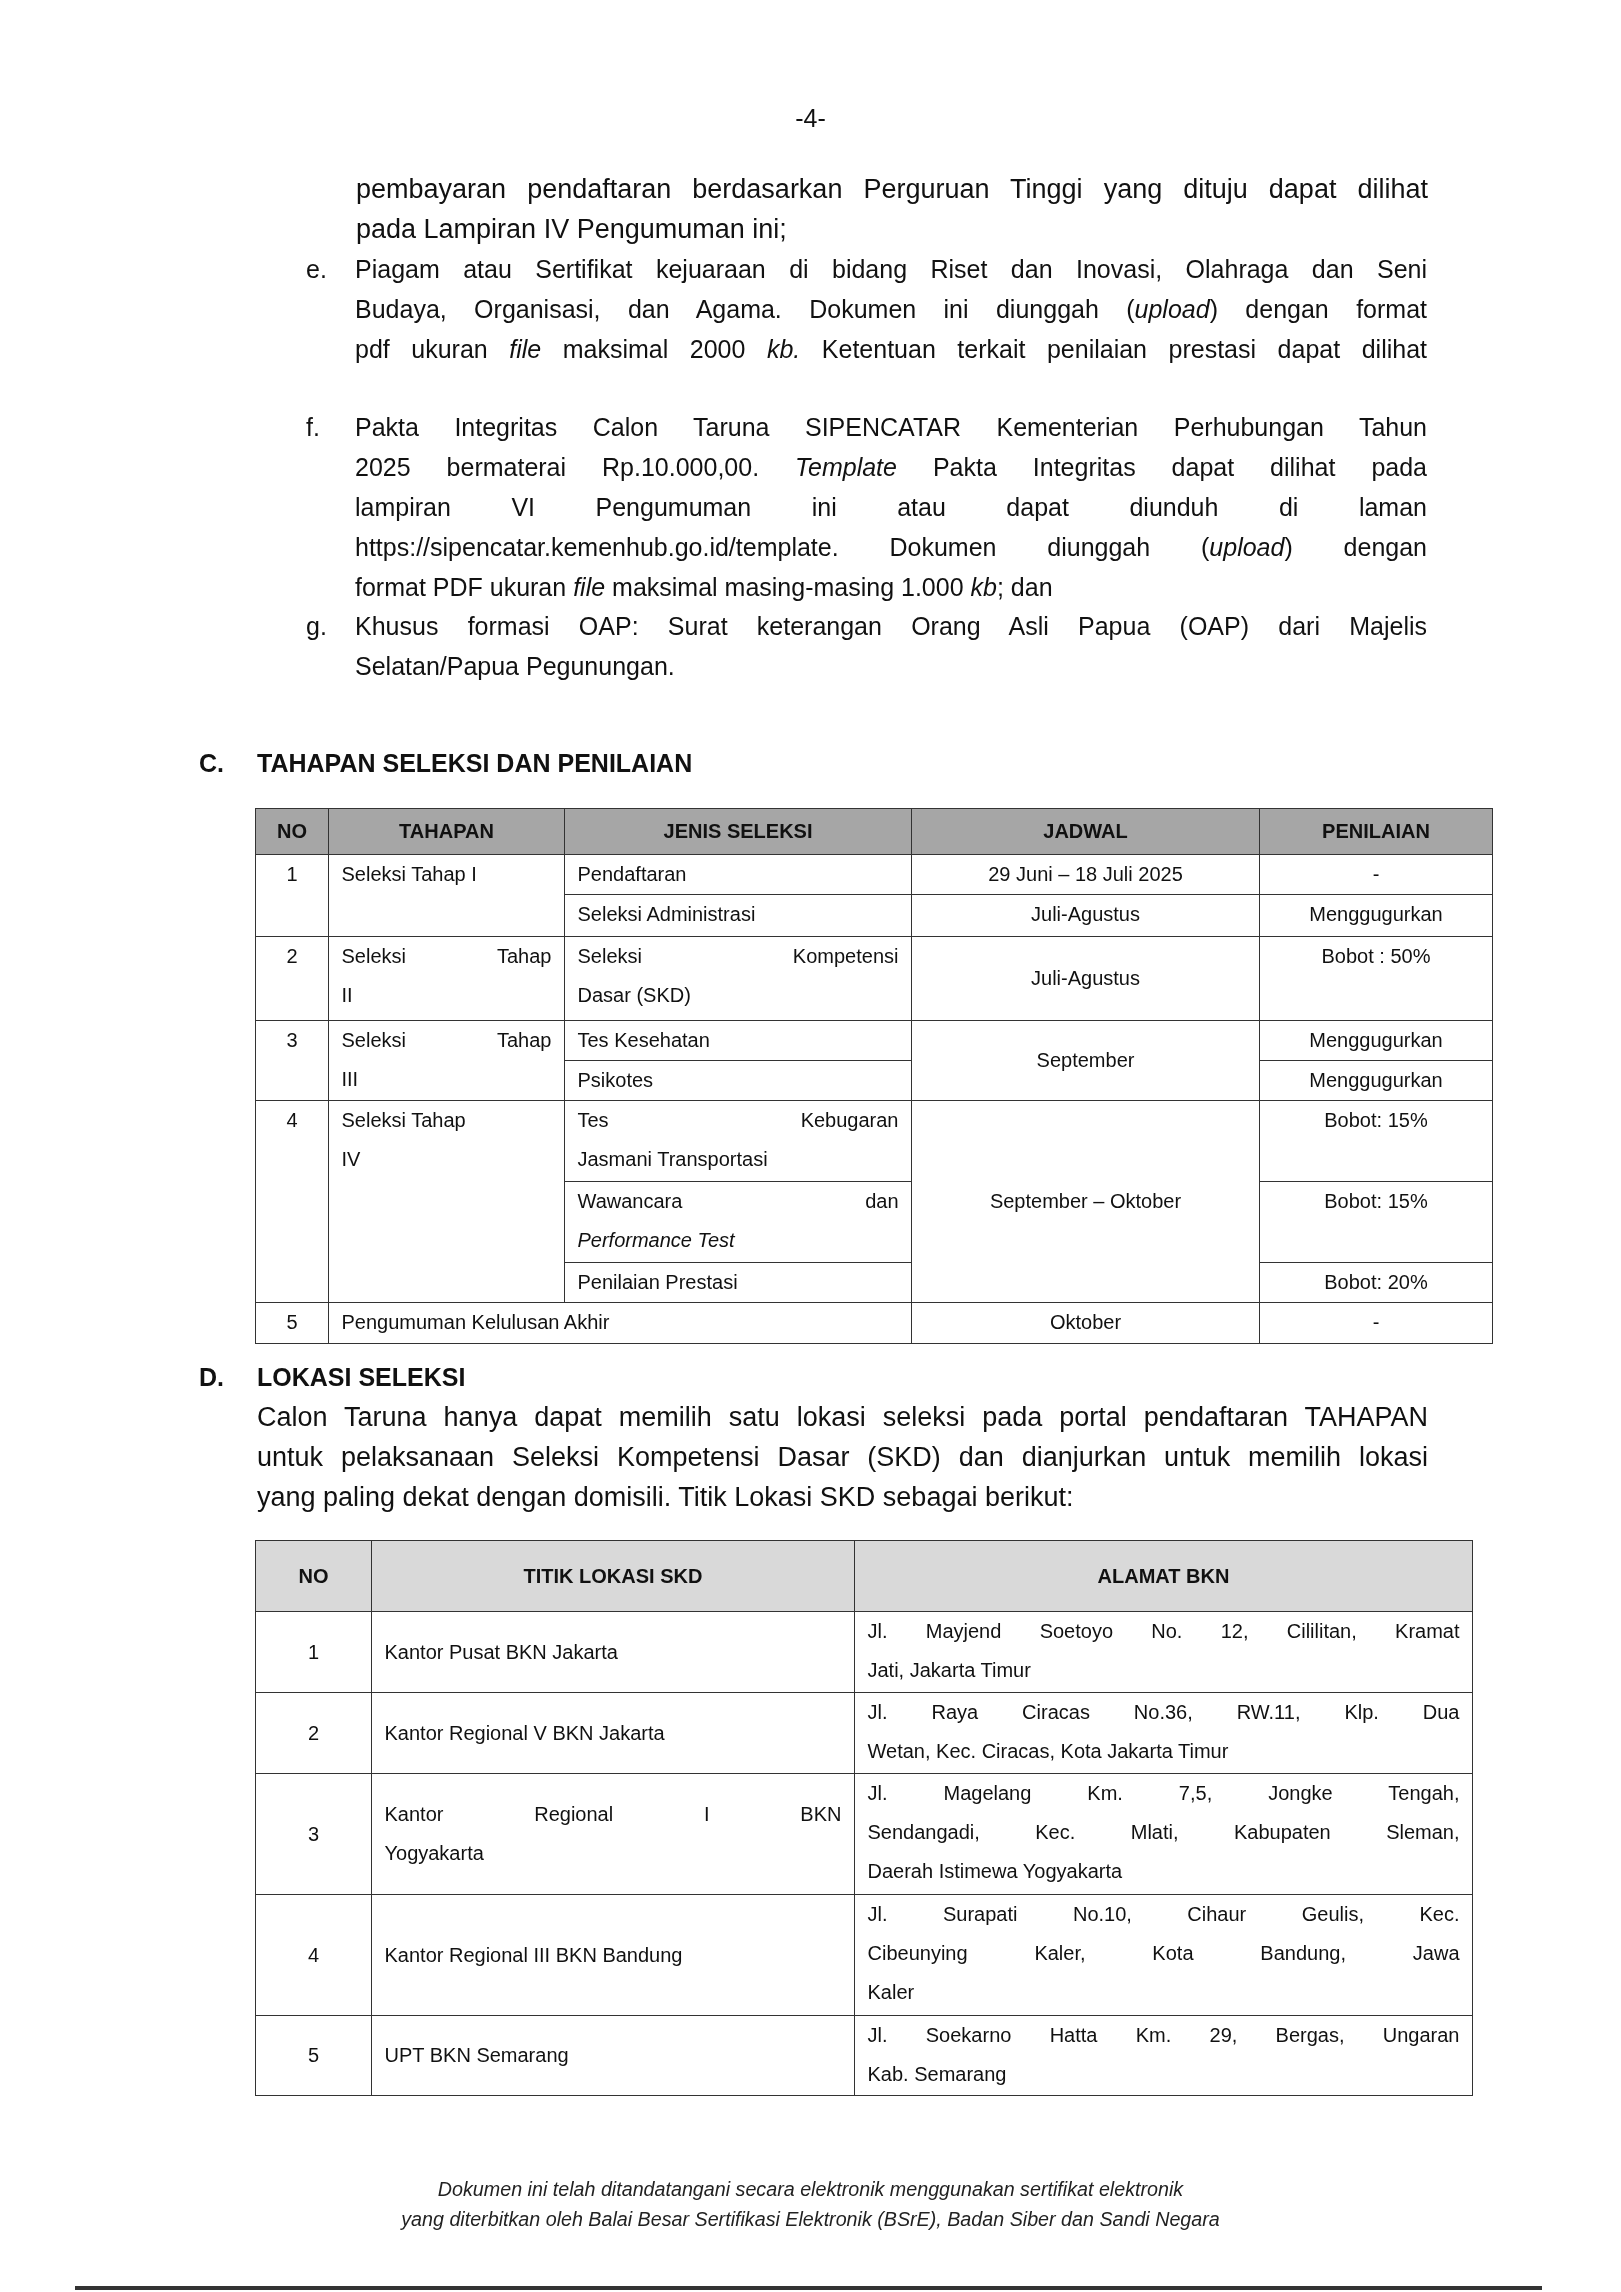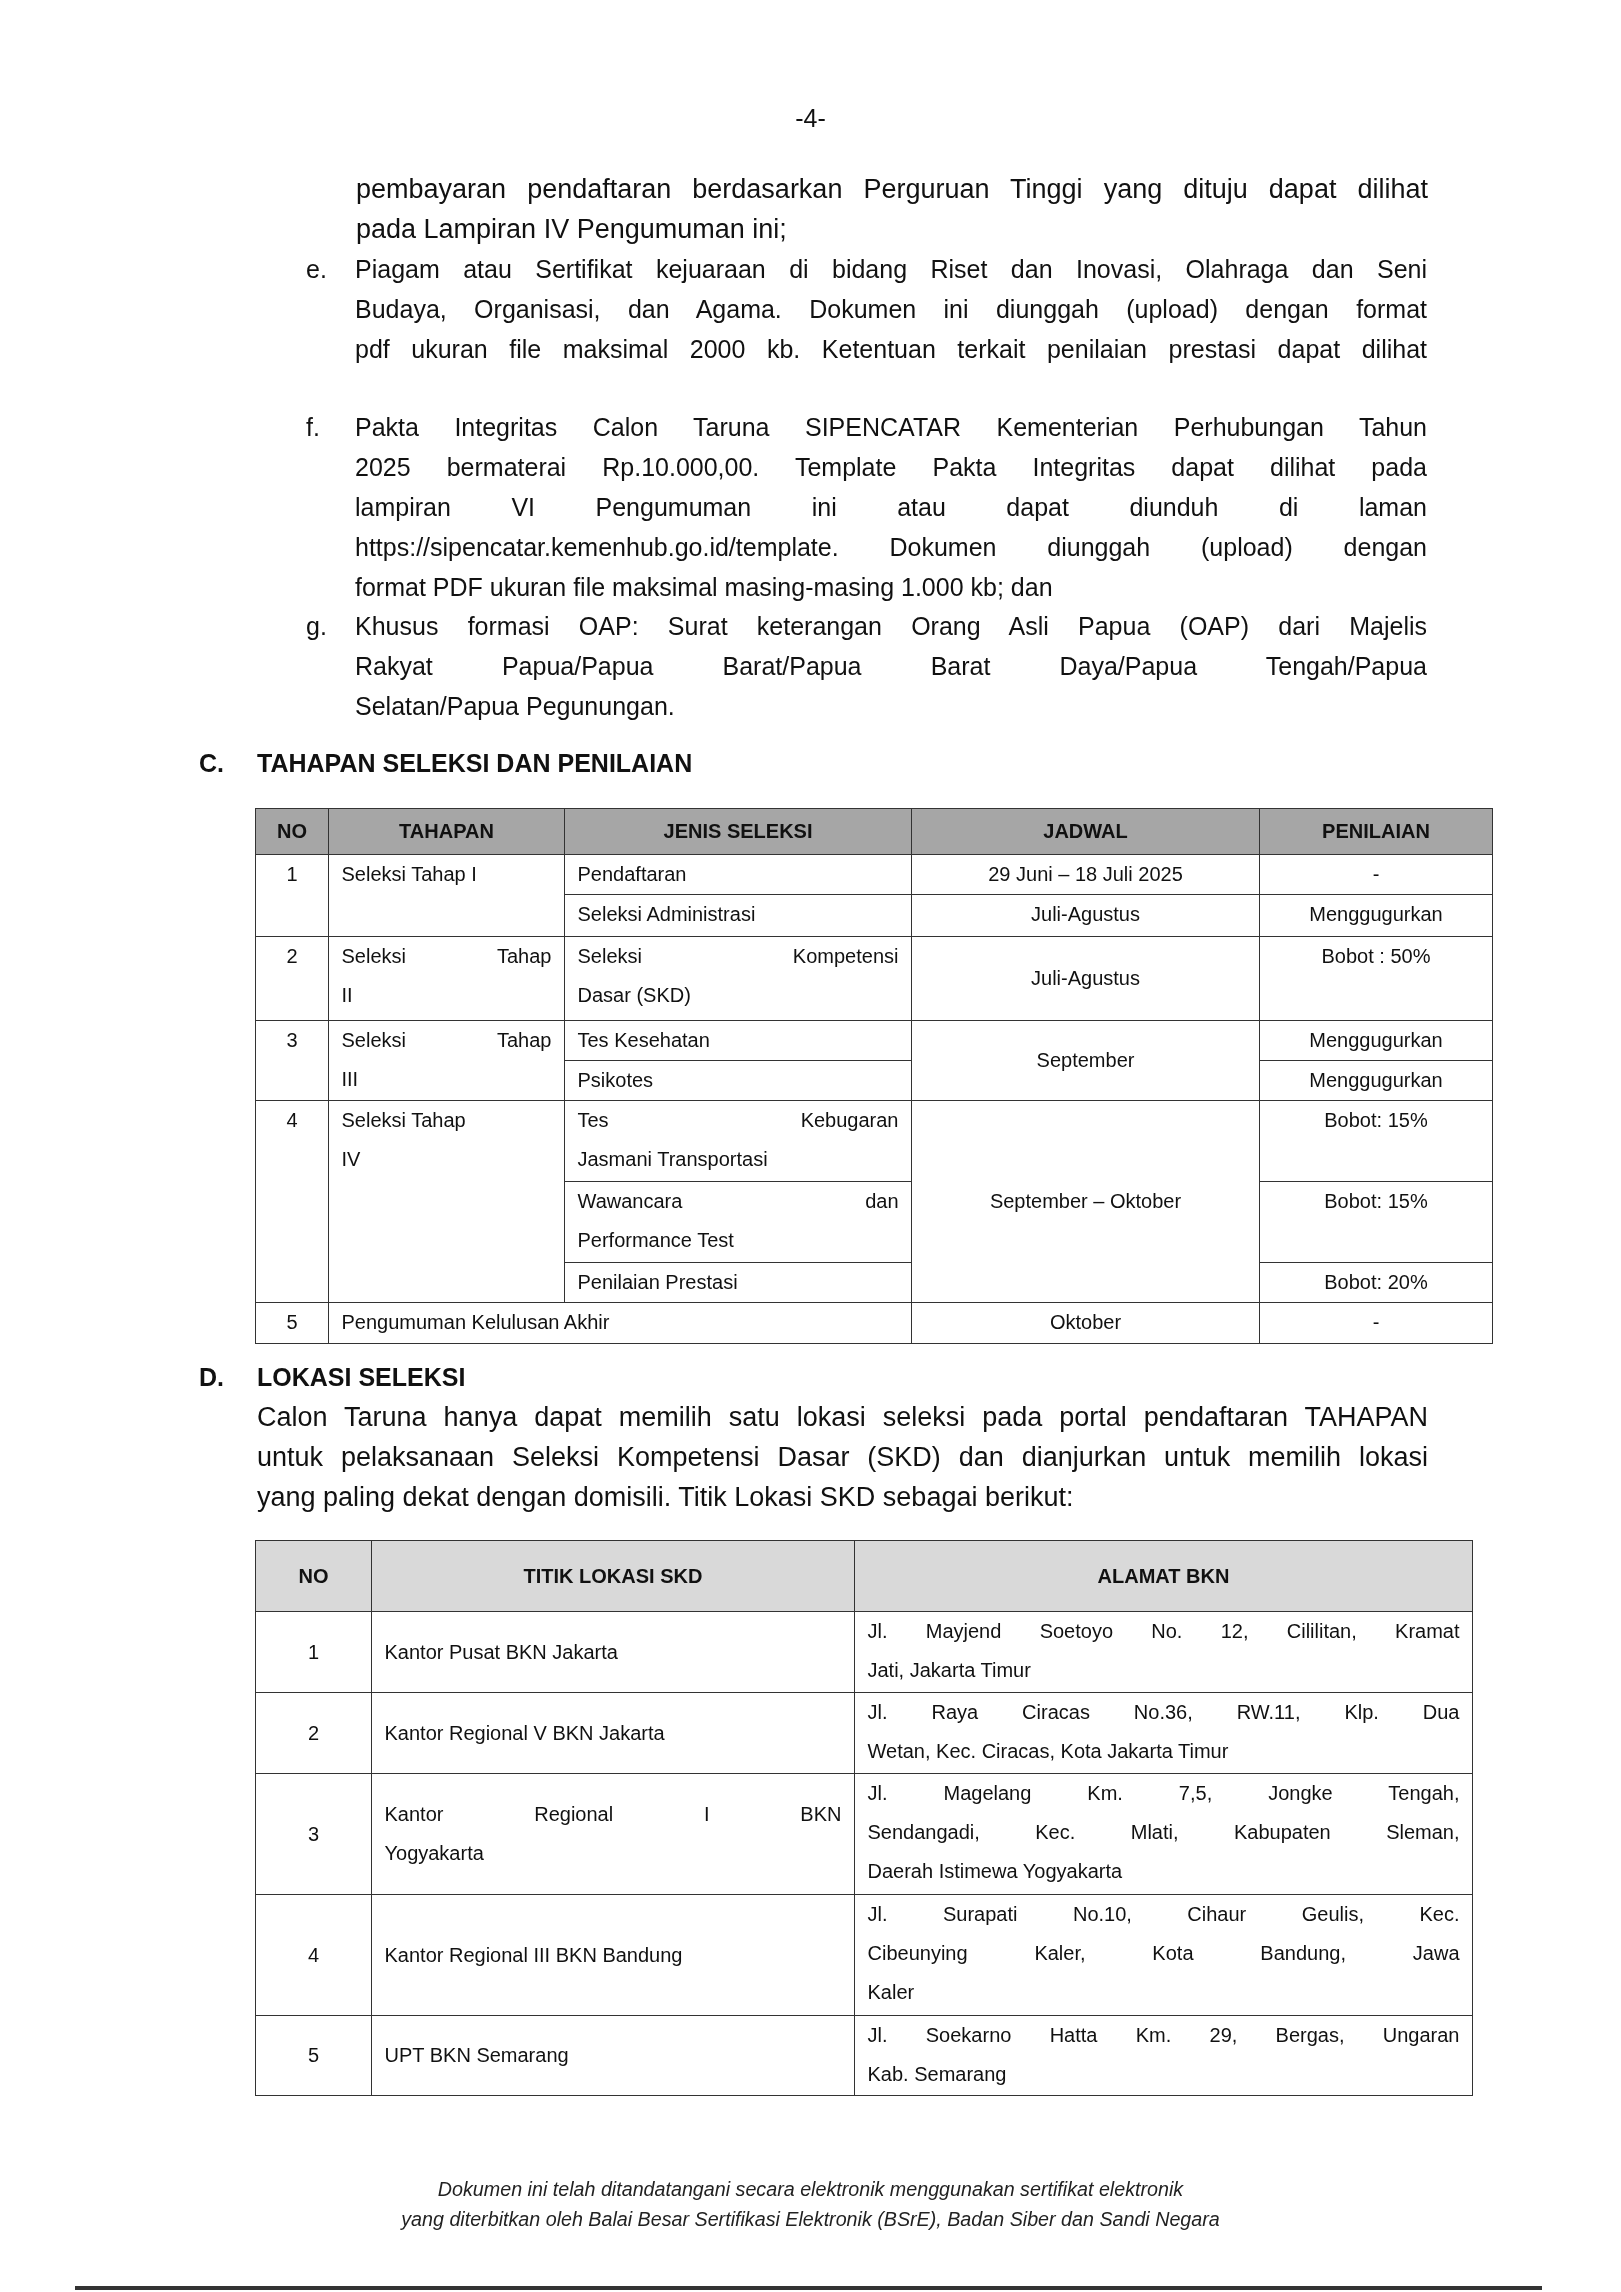--- a/index.html
+++ b/index.html
@@ -16,21 +16,21 @@
   .heading { position: absolute; font-weight: bold; font-size: 25px; line-height: 36px; }
   .heading .letter { position: absolute; left: 0; }
   .heading .title { position: absolute; left: 58px; white-space: nowrap; }
   table { border-collapse: collapse; position: absolute; table-layout: fixed; }
   td, th { border: 1.8px solid #333333; font-size: 20px; line-height: 39px; padding: 0 12.5px; vertical-align: top; }
   .t1 th { background: #a6a6a6; font-weight: bold; text-align: center; vertical-align: middle; padding: 0 5.4px; }
   .t2 th { background: #d9d9d9; font-weight: bold; text-align: center; vertical-align: middle; }
   .center { text-align: center; }
   .vmid { vertical-align: middle; }
   .jfull { display: block; text-align: justify; text-align-last: justify; }
-  .it { }
+  .it { font-style: italic; }
   .footer { left: 0; width: 1621px; text-align: center; font-style: italic; font-size: 19.7px; line-height: 30px; top: 2174px; color: #222; }
   .bottom-rule { left: 75px; width: 1467px; top: 2286px; height: 3.6px; background: #333333; }
 </style>
 </head>
 <body>
 
 <div class="abs page-num">-4-</div>
 
 <div class="block" style="left:356px; top:169px; width:1072px;">
   <span class="jfull">pembayaran pendaftaran berdasarkan Perguruan Tinggi yang dituju dapat dilihat</span>
@@ -54,21 +54,20 @@
     <span class="line"><span>lampiran VI Pengumuman ini atau dapat diunduh di laman</span></span>
     <span class="line"><span>https://sipencatar.kemenhub.go.id/template. Dokumen diunggah (</span><span class="it">upload</span><span>) dengan</span></span>
     <span class="line last"><span>format PDF ukuran </span><span class="it">file</span><span> maksimal masing-masing 1.000 </span><span class="it">kb</span><span>; dan</span></span>
   </div>
 </div>
 
 <div class="list-item" style="top:606px; height:121px;">
   <span class="marker">g.</span>
   <div class="item-text">
     <span class="line"><span>Khusus formasi OAP: Surat keterangan Orang Asli Papua (OAP) dari Majelis</span></span>
-    <span class="line"><span>Rakyat Papua/Papua Barat/Papua Barat Daya/Papua Tengah/Papua</span></span>
     <span class="line last"><span>Selatan/Papua Pegunungan.</span></span>
   </div>
 </div>
 
 <div class="heading" style="left:199px; top:745px; width:1164px; height:36px;">
   <span class="letter">C.</span>
   <span class="title">TAHAPAN SELEKSI DAN PENILAIAN</span>
 </div>
 
 <table class="t1" style="left:255px; top:808px; width:1237px;">

